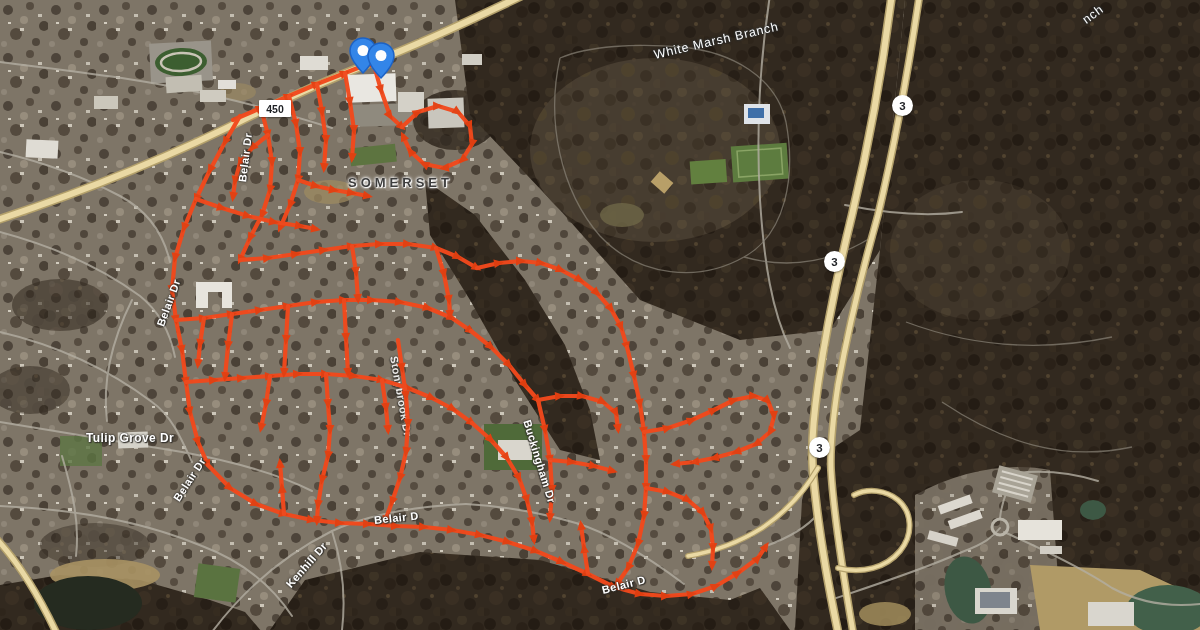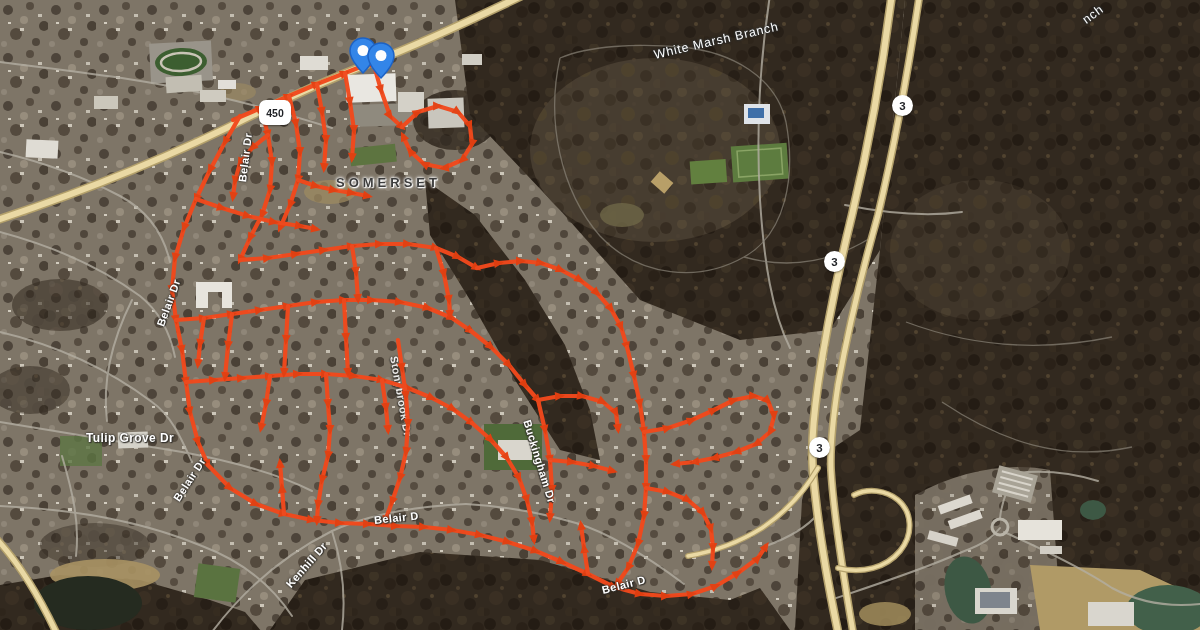--- a/index.html
+++ b/index.html
@@ -7,27 +7,27 @@
          font-family:"Liberation Sans",sans-serif;background:#7e7567;}
   #stage svg{position:absolute;left:0;top:0;}
   .layer{position:absolute;left:0;top:0;width:1200px;height:630px;pointer-events:none;}
   
   .lbl{position:absolute;color:#fff;font-size:11px;font-weight:bold;white-space:nowrap;
        letter-spacing:.4px;transform-origin:left center;
        text-shadow:0 0 2px #33302b,0 0 2px #33302b,1px 1px 1px #33302b;}
   .lbl-water{color:#fdfdfd;font-size:12.5px;font-weight:normal;letter-spacing:.8px;
        text-shadow:0 0 3px #2a3238,0 0 2px #2a3238;}
   .lbl-place{color:#3d3d3d;font-size:13px;font-weight:bold;letter-spacing:4px;
-       text-shadow:0 0 2px #fff,0 0 3px #fff,0 0 4px #fff,1px 1px 1px #fff;}
+       text-shadow:0 0 2px #fff,0 0 3px #fff,0 0 4px #fff,1px 1px 1px #fff;margin-left:12px;}
   .lbl-dim{opacity:.85;}
   
   .shield{position:absolute;display:flex;align-items:center;justify-content:center;
        background:#fff;color:#1f2125;font-weight:bold;border-radius:50%;
        box-shadow:0 1px 2px rgba(0,0,0,.45);}
-  .shield-oval{width:32px;height:25px;border-radius:7px;font-size:10.5px;}
+  .shield-oval{width:32px;height:17px;border-radius:1px;font-size:10.5px;}
   .shield-circ{width:21px;height:21px;font-size:11.5px;}
 </style>
 </head>
 <body>
 
 <div id="stage">
 
   <svg width="1200" height="630" viewBox="0 0 1200 630">
     <defs>
       <pattern id="pSub" width="48" height="48" patternUnits="userSpaceOnUse">

